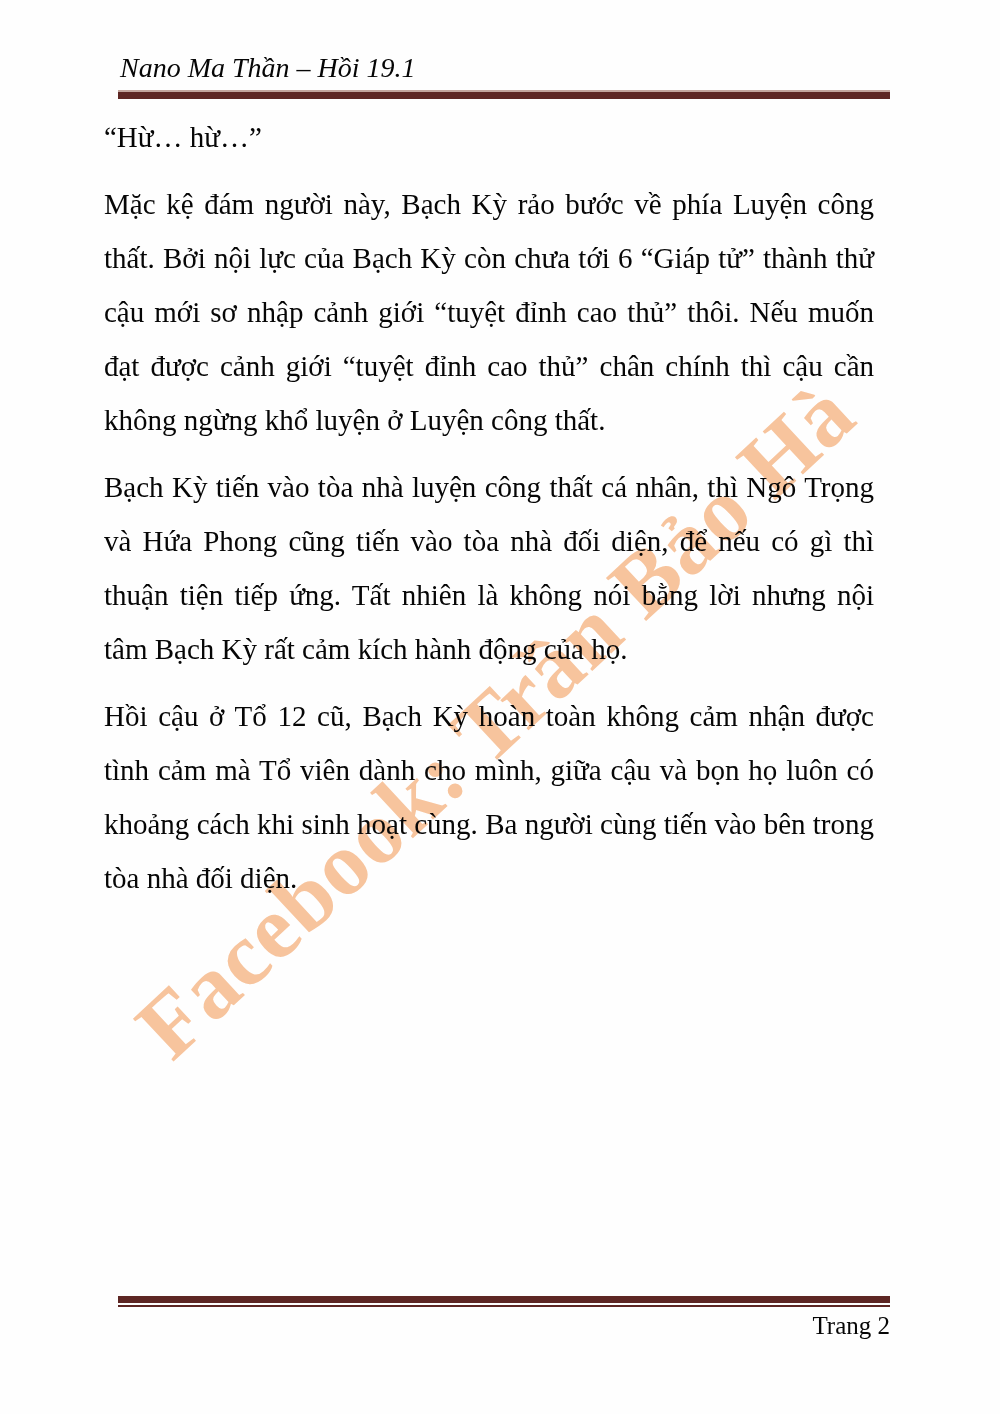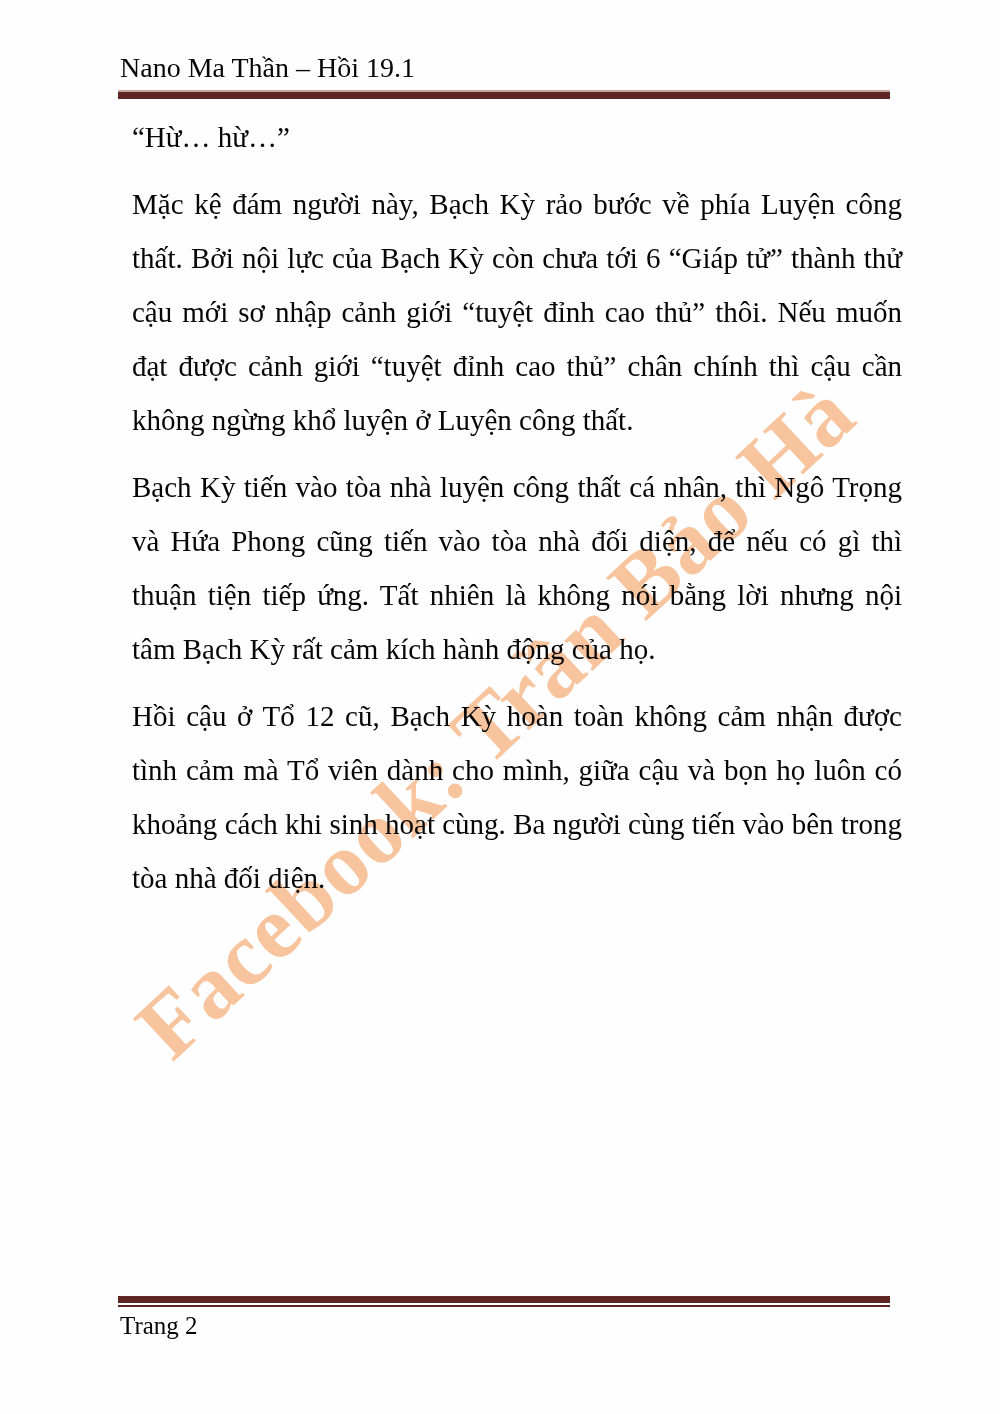--- a/index.html
+++ b/index.html
@@ -28,34 +28,35 @@
   }
   .header {
     position: absolute;
     left: 120px;
     top: 52px;
     width: 770px;
     display: flex;
     justify-content: space-between;
     font-size: 28px;
     z-index: 1;
+    font-style: italic;
   }
   .rule-header {
     position: absolute;
     left: 118px;
     top: 90px;
     width: 772px;
     height: 2px;
     background: #c2a49c;
     border-bottom: 7px solid #5d2623;
     z-index: 1;
   }
   .content {
     position: absolute;
-    left: 132px;
+    left: 104px;
     top: 110px;
     width: 770px;
     z-index: 1;
   }
   .content p {
     margin: 0 0 13px 0;
     font-size: 29px;
     line-height: 54px;
     text-align: justify;
     text-justify: inter-word;
@@ -70,21 +71,21 @@
       #5d2623 0px, #5d2623 7px,
       #fefefe 7px, #fefefe 9px,
       #5d2623 9px, #5d2623 11px);
     z-index: 1;
   }
   .footer {
     position: absolute;
     left: 120px;
     top: 1312px;
     width: 770px;
-    text-align: left;
+    text-align: right;
     font-size: 25px;
     z-index: 1;
   }
 </style>
 </head>
 <body>
 
 <div class="page">
 
   <div class="watermark">Facebook: Trần Bảo Hà</div>

